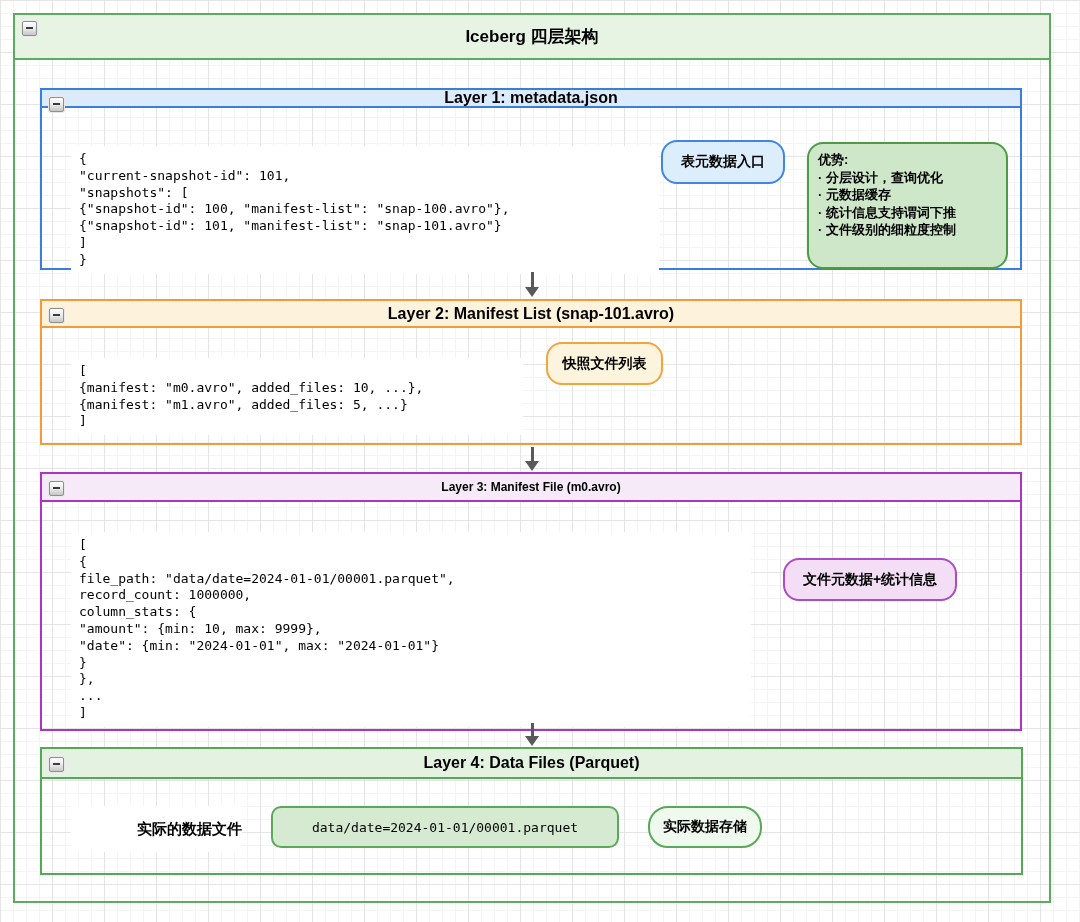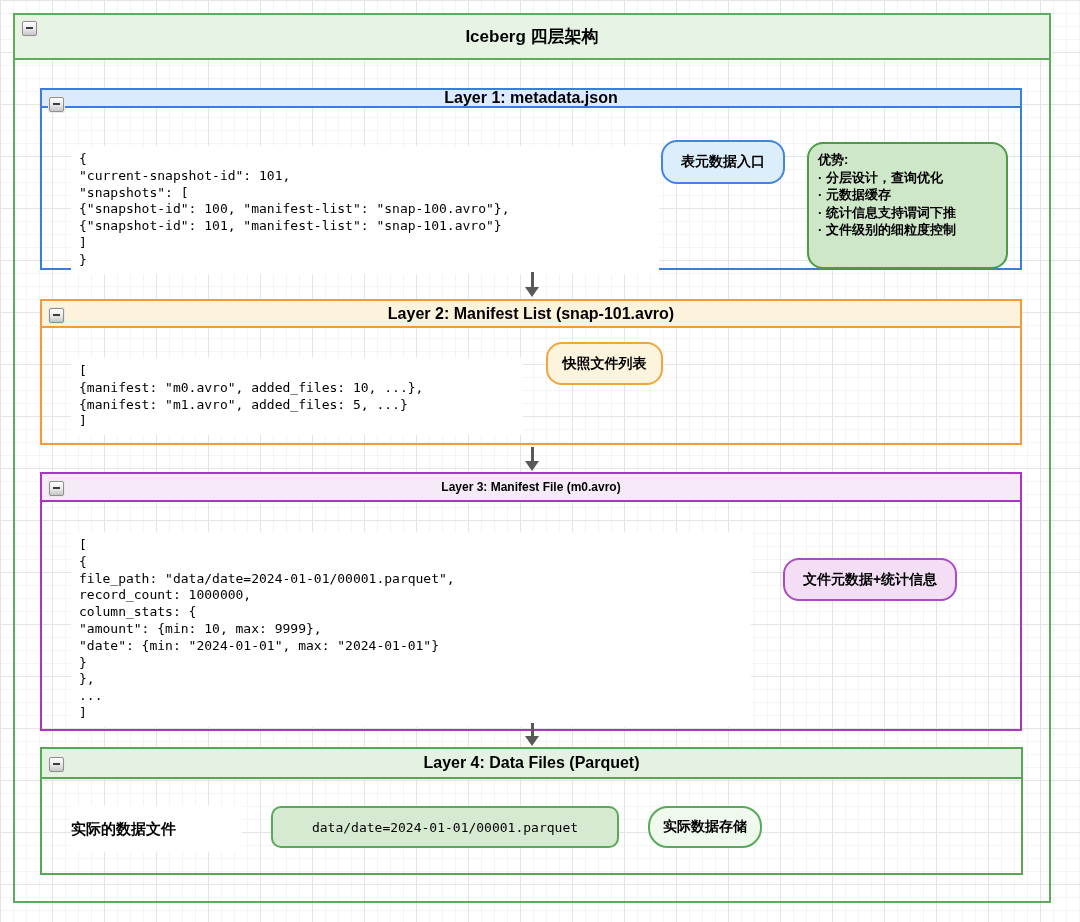--- a/index.html
+++ b/index.html
@@ -67,21 +67,21 @@
   .badge-l2{left:546px;top:342px;width:117px;height:43px;background:#fdf4de;border:2px solid #f2a53c;}
   
   .layer3{left:40px;top:472px;width:982px;height:259px;border:2px solid #aa35c3;}
   .layer3 .hdr{height:28px;background:#f6eaf8;border-bottom:2px solid #aa35c3;font-size:12px;}
   .badge-l3{left:763px;top:558px;width:174px;height:43px;background:#f3def6;border:2px solid #ad4bc2;margin-left:20px;}
   
   .layer4{left:40px;top:747px;width:983px;height:128px;border:2px solid #55a955;}
   .layer4 .hdr{height:30px;background:#e4f3e1;border-bottom:2px solid #55a955;font-size:16px;}
   .l4-label{
     left:71px;top:806px;width:171px;height:46px;background:#ffffff;
-    display:flex;align-items:center;justify-content:flex-start;
+    display:flex;align-items:center;justify-content:flex-end;
     font-weight:bold;font-size:15px;
   }
   .l4-file{
     left:271px;top:806px;width:348px;height:42px;
     background:#d5ead1;border:2px solid #58a958;border-radius:10px;
     display:flex;align-items:center;justify-content:center;
     font-family:"DejaVu Sans Mono", monospace;font-size:13px;
   }
   .badge-l4{left:648px;top:806px;width:114px;height:42px;background:#f0f9ee;border:2px solid #58a958;border-radius:20px;}
   

